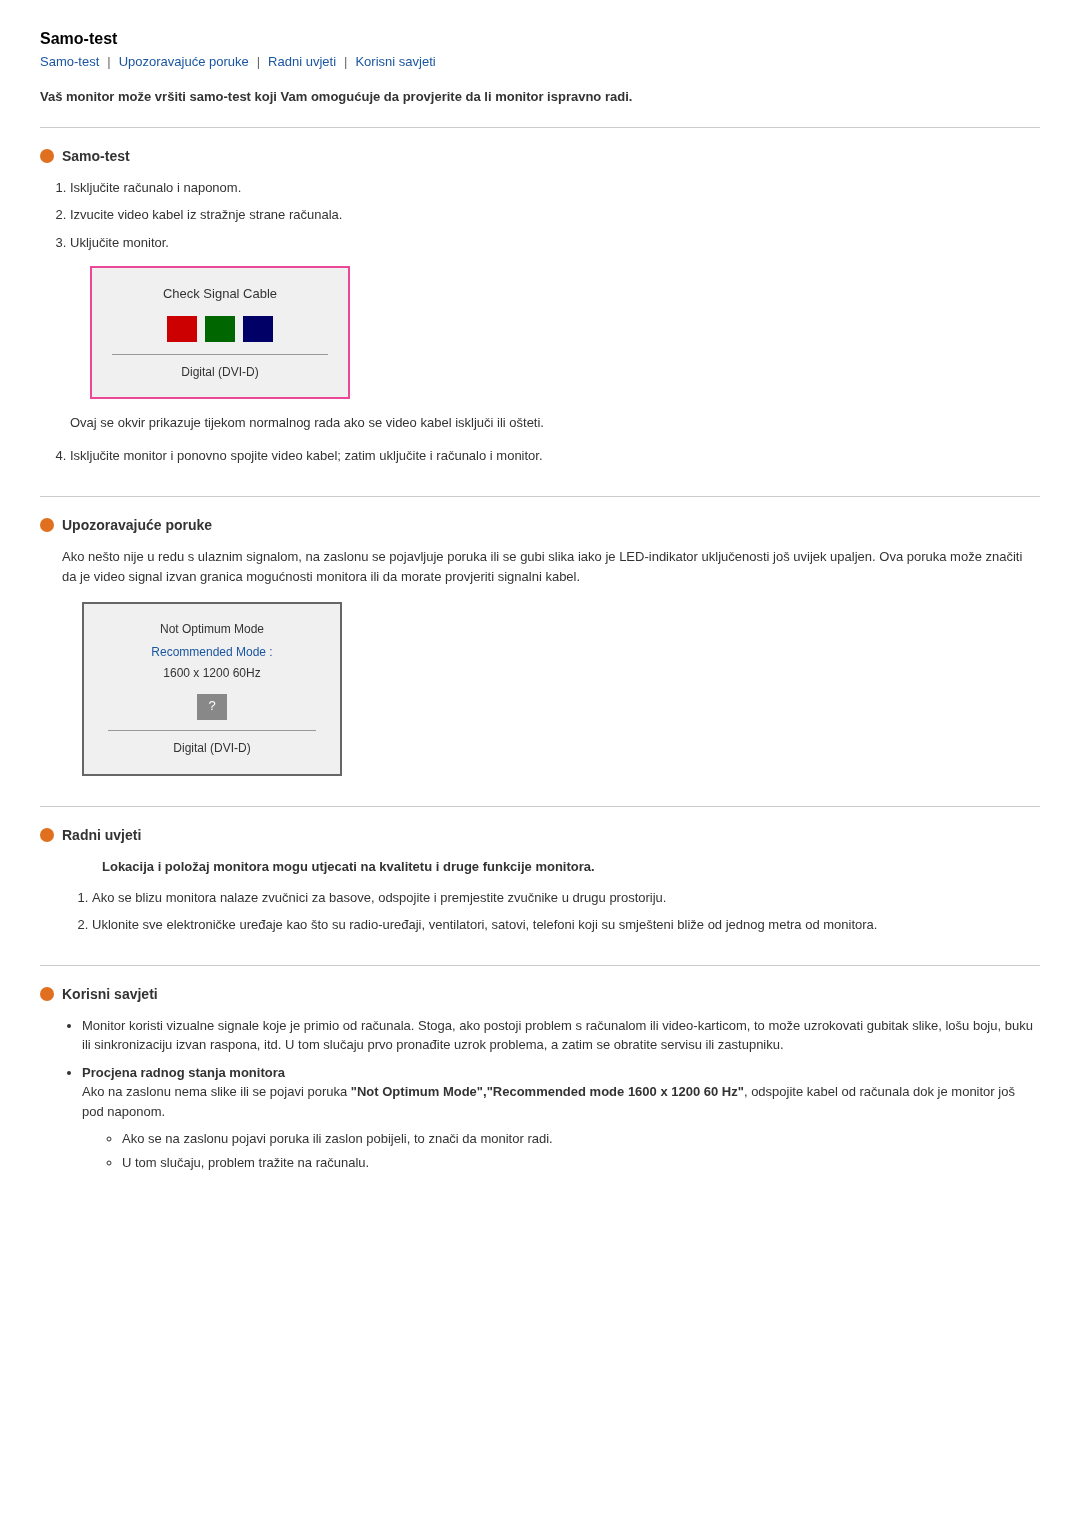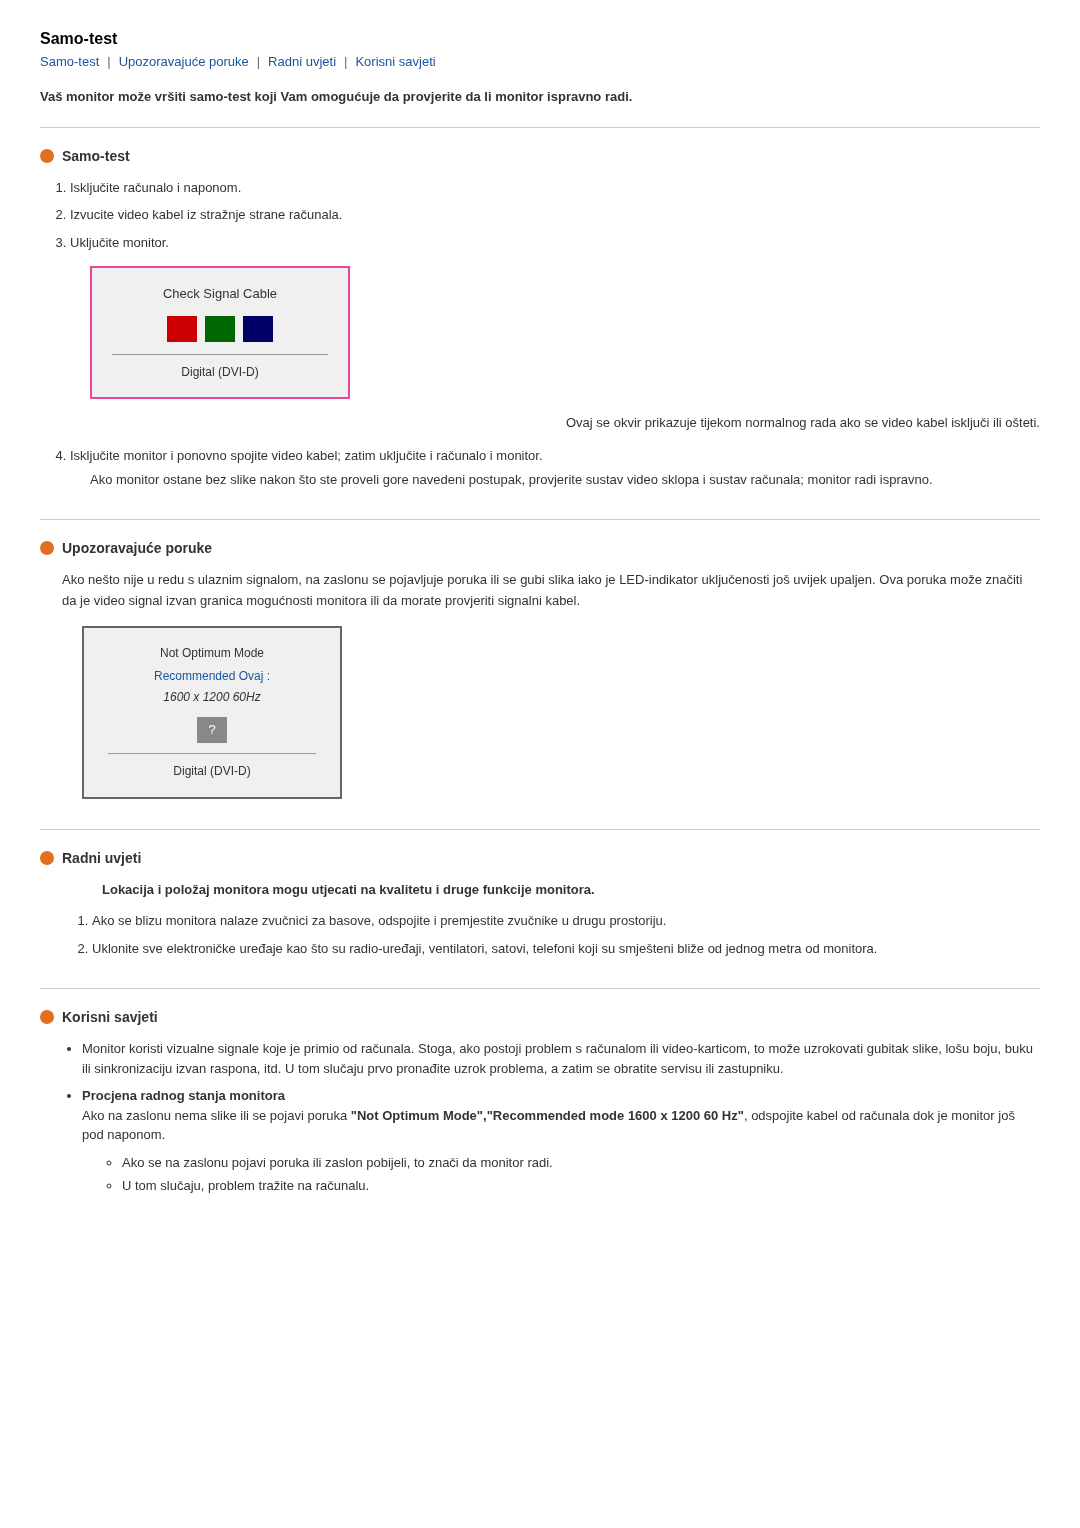--- a/index.html
+++ b/index.html
@@ -118,21 +118,20 @@
     .box-footer {
       font-size: 12px;
       color: #333;
       border-top: 1px solid #999;
       padding-top: 8px;
       margin-top: 4px;
     }
     .ovaj-text {
       margin: 10px 0 14px 0;
       line-height: 1.5;
-      text-align: right;
     }
     .warning-box {
       border: 2px solid #666;
       background: #f0f0f0;
       width: 260px;
       padding: 16px 24px;
       margin: 14px 0 0 20px;
       text-align: center;
     }
     .warning-box .wbox-title {
@@ -142,21 +141,20 @@
     }
     .warning-box .wbox-sub {
       font-size: 12px;
       color: #1a56a0;
       margin-bottom: 2px;
     }
     .warning-box .wbox-mode {
       font-size: 12px;
       color: #333;
       margin-bottom: 10px;
-      font-style: italic;
     }
     .warning-box .wbox-q {
       width: 30px;
       height: 26px;
       background: #888;
       margin: 0 auto 10px;
       display: flex;
       align-items: center;
       justify-content: center;
       color: #fff;
@@ -220,38 +218,37 @@
           <div class="color-sq sq-red"></div>
           <div class="color-sq sq-green"></div>
           <div class="color-sq sq-blue"></div>
         </div>
         <div class="box-footer">Digital (DVI-D)</div>
       </div>
       <div class="ovaj-text">Ovaj se okvir prikazuje tijekom normalnog rada ako se video kabel isključi ili ošteti.</div>
     </li>
     <li>
       <span>Isključite monitor i ponovno spojite video kabel; zatim uključite i računalo i monitor.</span>
-      <div class="sub-note">Ako monitor ostane bez slike nakon što ste proveli gore navedeni postupak, provjerite sustav video sklopa i sustav računala; monitor radi ispravno.</div>
     </li>
   </ol>
 </div>
 
 <hr class="section-divider">
 
 <div class="section">
   <div class="section-header">
     <span class="orange-dot"></span>
     <span>Upozoravajuće poruke</span>
   </div>
   <div class="section-body">
     <p>Ako nešto nije u redu s ulaznim signalom, na zaslonu se pojavljuje poruka ili se gubi slika iako je LED-indikator uključenosti još uvijek upaljen. Ova poruka može značiti da je video signal izvan granica mogućnosti monitora ili da morate provjeriti signalni kabel.</p>
 
     <div class="warning-box">
       <div class="wbox-title">Not Optimum Mode</div>
-      <div class="wbox-sub">Recommended Ovaj :</div>
+      <div class="wbox-sub">Recommended Mode :</div>
       <div class="wbox-mode">1600 x 1200 60Hz</div>
       <div class="wbox-q">?</div>
       <div class="wbox-footer">Digital (DVI-D)</div>
     </div>
   </div>
 </div>
 
 <hr class="section-divider">
 
 <div class="section">

